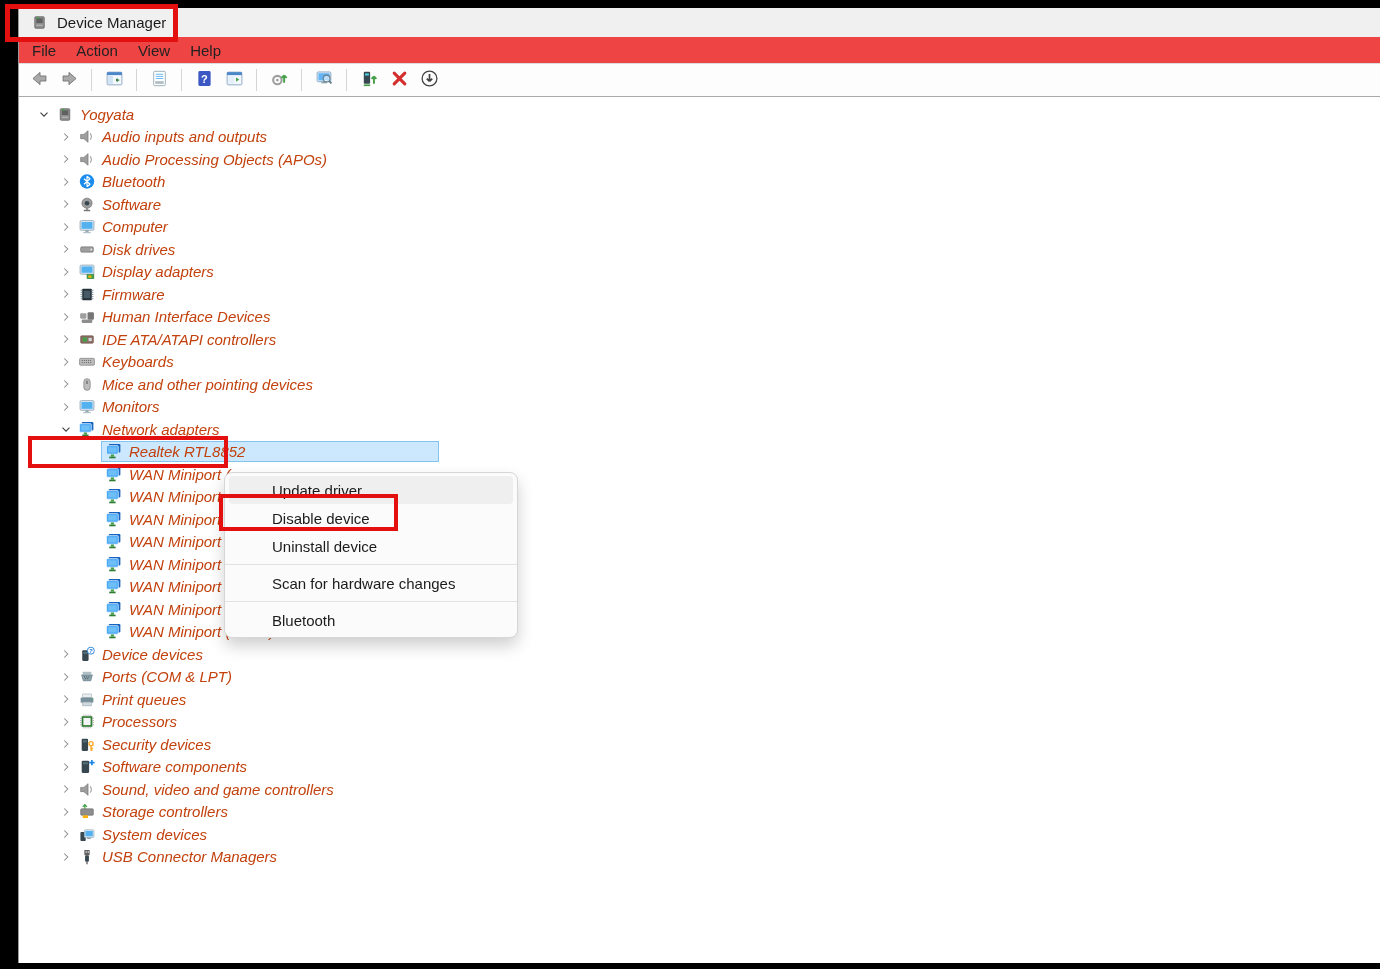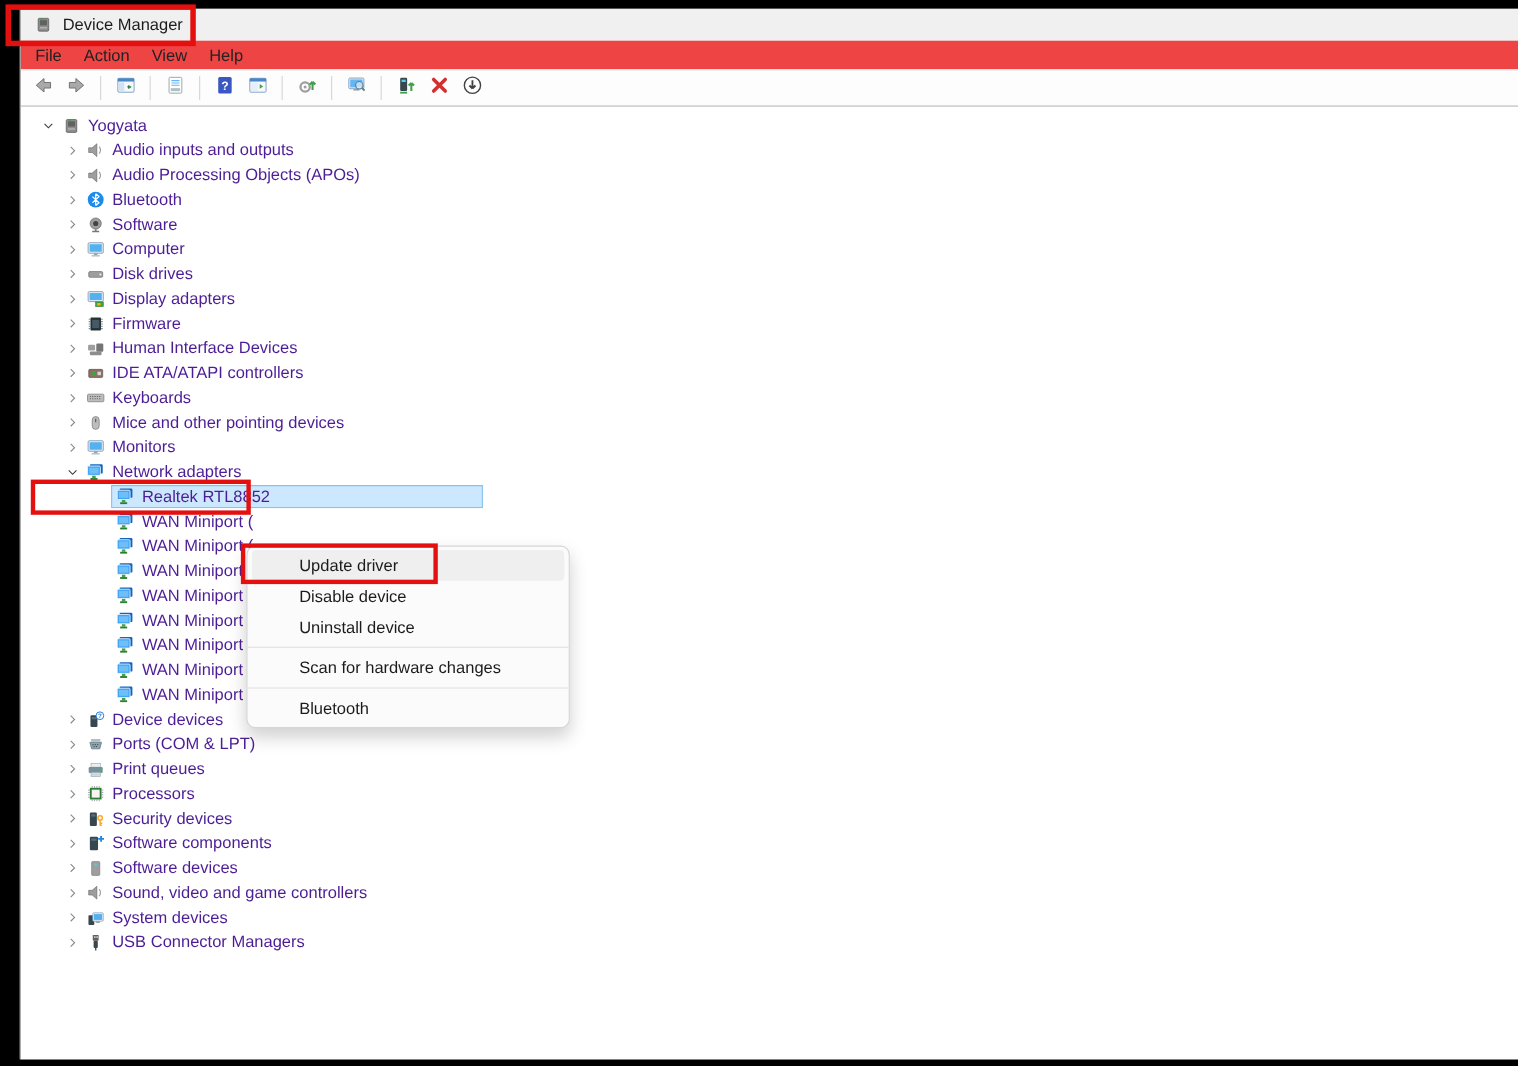--- a/index.html
+++ b/index.html
@@ -24,32 +24,32 @@
   
   .toolbar { height:34px; background:#fdfdfd; border-top:1px solid #dcdcdc;
              border-bottom:1px solid #a9a9a9; display:flex; align-items:center;
              padding-left:7px; gap:4px; flex:0 0 auto; }
   .tb-btn { width:26px; height:26px; display:flex; align-items:center; justify-content:center; }
   .tb-btn svg { width:19px; height:19px; }
   .tb-sep { width:1px; height:22px; background:#d4d4d4; margin:0 5px; }
 
   
   .tree { flex:1 1 auto; background:#fff; padding-top:6px; overflow:hidden; }
-  .tree-row { display:flex; align-items:center; height:22.5px; font-size:15px; color:#4c1d95; }
+  .tree-row { display:flex; align-items:center; height:22.5px; font-size:15px; color:#c2410c;font-style:italic; }
   .tree-row .indent { flex:0 0 auto; }
   .chev { width:16px; height:16px; flex:0 0 auto; display:flex; align-items:center; justify-content:center; }
   .chev svg { width:14px; height:14px; }
   .row-inner { display:flex; align-items:center; height:21px; padding-left:4px; }
   .row-inner .node-icon { width:18px; height:17px; margin-right:6px; flex:0 0 auto; }
   .node-icon svg { width:100%; height:100%; }
   .tree-row.selected .row-inner { background:#cce8ff; box-shadow:inset 0 0 0 1px #84c3ee; width:338px; }
   .label { white-space:nowrap; }
 
   
-  .context-menu { position:absolute; left:224px; top:496px; width:294px;
+  .context-menu { position:absolute; left:224px; top:472px; width:294px;
                   background:#fbfbfb; border:1px solid #d6d6d6; border-radius:8px;
                   box-shadow:0 8px 16px rgba(0,0,0,.19); padding:3px 0; z-index:20; }
   .cm-item { height:28px; display:flex; align-items:center; padding-left:47px;
              font-size:15px; color:#1b1b1b; }
   .cm-item.highlighted { background:#efefef; border-radius:4px; margin:0 4px; padding-left:43px; }
   .cm-sep { height:1px; background:#e2e2e2; margin:4px 0; }
 
   
   .annotation { position:absolute; border:4px solid #e40f0f; z-index:40; pointer-events:none; }
   .annotation.thick { border-width:5px; }
@@ -614,39 +614,40 @@
   </div>
       <div class="tree-row">
     <span class="indent" style="width:39px"></span>
         <span class="chev">
           <svg viewBox="0 0 16 16">
             <path d="M6 4 l4 4 -4 4" fill="none" stroke="#8a8a8a" stroke-width="1.2"></path>
           </svg>
         </span>
     <span class="row-inner">
           <span class="node-icon"><svg viewBox="0 0 16 16">
-              <rect x="4.5" y="2" width="7" height="12" rx="1" fill="#9e9e9e" stroke="#757575" stroke-width="0.5"></rect>
-              <circle cx="8" cy="4.8" r="1" fill="#4dd0e1"></circle>
-            </svg></span>
-    <span class="label">Software devices</span>
-        </span>
-  </div>
-      <div class="tree-row">
-    <span class="indent" style="width:39px"></span>
-        <span class="chev">
-          <svg viewBox="0 0 16 16">
-            <path d="M6 4 l4 4 -4 4" fill="none" stroke="#8a8a8a" stroke-width="1.2"></path>
-          </svg>
-        </span>
-    <span class="row-inner">
-          <span class="node-icon"><svg viewBox="0 0 16 16">
               <polygon points="2,6 5,6 9,2.5 9,13.5 5,10 2,10" fill="#9e9e9e" stroke="#616161" stroke-width="0.5"></polygon>
               <path d="M11 5 q2.2 3 0 6" stroke="#9e9e9e" stroke-width="1" fill="none"></path>
             </svg></span>
     <span class="label">Sound, video and game controllers</span>
+        </span>
+  </div>
+      <div class="tree-row">
+    <span class="indent" style="width:39px"></span>
+        <span class="chev">
+          <svg viewBox="0 0 16 16">
+            <path d="M6 4 l4 4 -4 4" fill="none" stroke="#8a8a8a" stroke-width="1.2"></path>
+          </svg>
+        </span>
+    <span class="row-inner">
+          <span class="node-icon"><svg viewBox="0 0 16 16">
+              <path d="M4 3.6 l2 -2 2 2 M6 1.6 v4" stroke="#43a047" stroke-width="1.1" fill="none"></path>
+              <rect x="2" y="5.4" width="12" height="6.2" rx="1" fill="#8d8d8d" stroke="#616161" stroke-width="0.5"></rect>
+              <rect x="4" y="11.6" width="5" height="2.6" fill="#ffb300"></rect>
+            </svg></span>
+    <span class="label">Storage controllers</span>
         </span>
   </div>
       <div class="tree-row">
     <span class="indent" style="width:39px"></span>
         <span class="chev">
           <svg viewBox="0 0 16 16">
             <path d="M6 4 l4 4 -4 4" fill="none" stroke="#8a8a8a" stroke-width="1.2"></path>
           </svg>
         </span>
     <span class="row-inner">

